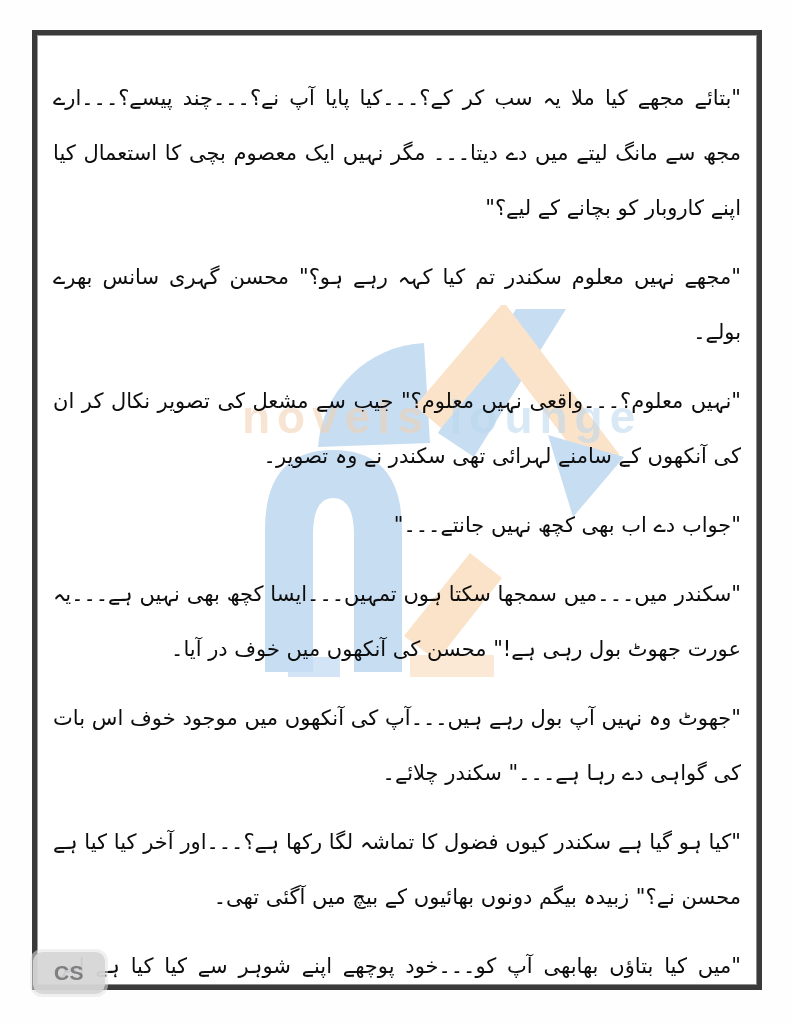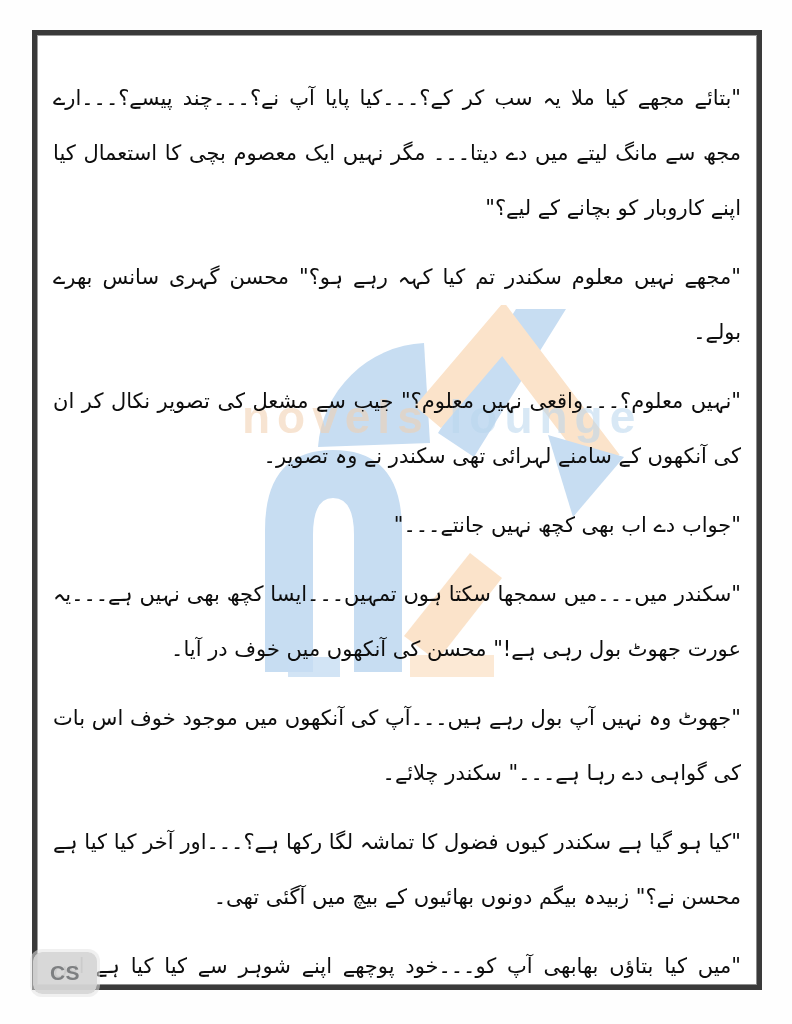--- a/index.html
+++ b/index.html
@@ -65,21 +65,21 @@
   
   .camscanner-footer {
     position: absolute;
     left: 33px; top: 952px;
     display: flex;
     align-items: center;
     gap: 12px;
     z-index: 2;
   }
   .cs-badge {
-    width: 64px; height: 42px;
+    width: 72px; height: 42px;
     background: rgba(214,214,214,0.95);
     border-radius: 9px;
     display: flex;
     align-items: center;
     justify-content: center;
     font-family: "Liberation Sans", sans-serif;
     font-weight: bold;
     font-size: 21px;
     color: #7d7f81;
     letter-spacing: 0.5px;

